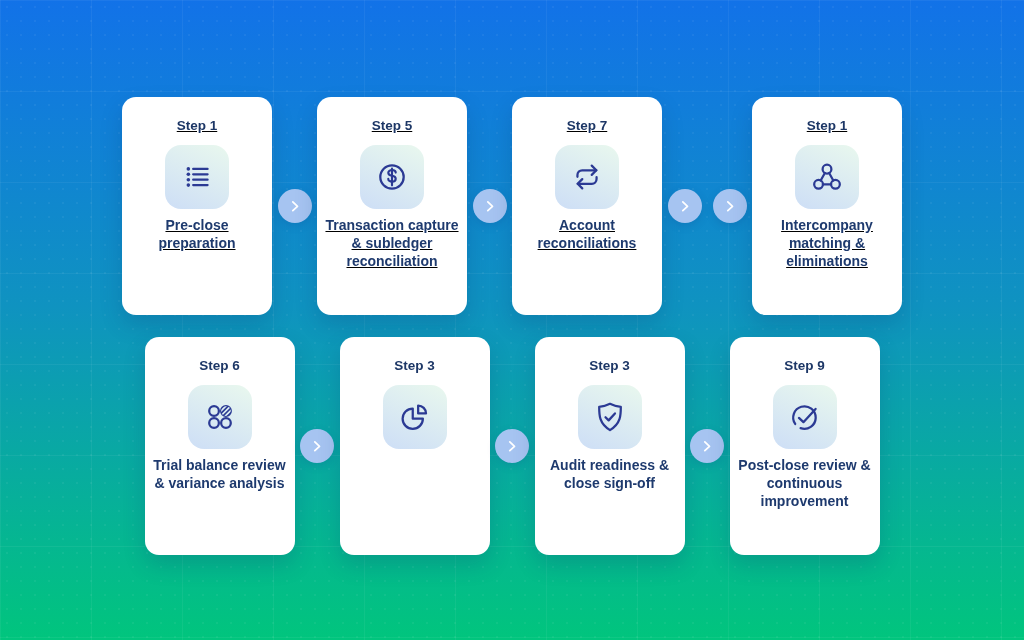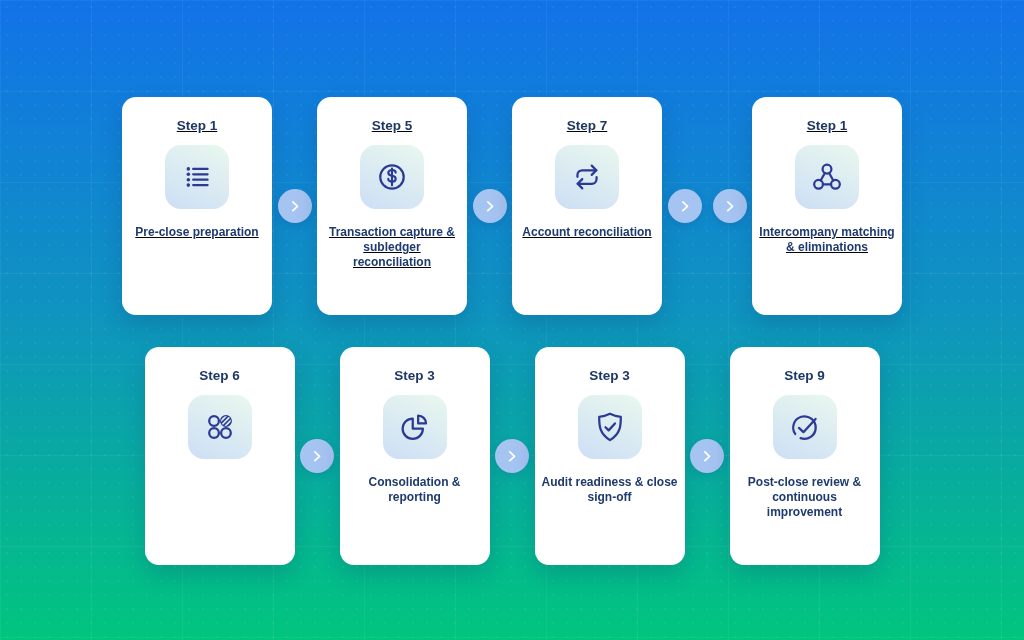--- a/index.html
+++ b/index.html
@@ -29,21 +29,21 @@
     text-align: center;
     color: #d6e5f9;
     font-size: 20px; font-weight: 700; letter-spacing: 0.3px;
   }
 
   .row {
     position: absolute; left: 0; right: 0;
     display: flex; justify-content: center; align-items: center;
   }
   .row1 { top: 97px; text-decoration: underline; }
-  .row2 { top: 347px; }
+  .row2 { top: 337px; }
 
   .card {
     width: 150px; height: 218px;
     background: #ffffff;
     border-radius: 14px;
     box-shadow: 0 10px 22px rgba(8, 52, 110, 0.20);
     display: flex; flex-direction: column; align-items: center;
     padding-top: 21px;
   }
   .step-label {
@@ -55,24 +55,24 @@
     border-radius: 16px;
     background: linear-gradient(205deg, #e9f8ee 0%, #cddef6 100%);
     display: flex; align-items: center; justify-content: center;
   }
   .icon {
     width: 36px; height: 36px;
     stroke: #2b3a94; fill: none;
     stroke-width: 2; stroke-linecap: round; stroke-linejoin: round;
   }
   .desc {
-    margin-top: 16px;
+    margin-top: 8px;
     max-width: 138px;
     text-align: center;
-    font-size: 12px; font-weight: 700; color: #1e3a6e;
+    font-size: 14px; font-weight: 700; color: #1e3a6e;
     line-height: 1.27;
   }
 
   .arrow-slot {
     width: 45px;
     display: flex; align-items: center; justify-content: center;
   }
   .arrow-circle {
     width: 34px; height: 34px; border-radius: 50%;
     background: #a6c4f1;
@@ -135,21 +135,21 @@
     <div class="card">
       <div class="step-label">Step 7</div>
       <div class="icon-tile">
         <svg class="icon" viewBox="0 0 32 32">
           <path d="M7.5 15.8 L7.5 14.2 C7.5 11.9 9.4 10 11.7 10 L24.3 10"></path>
           <path d="M20.2 5.9 L24.3 10 L20.2 14.1"></path>
           <path d="M24.5 16.2 L24.5 17.8 C24.5 20.1 22.6 22 20.3 22 L7.7 22"></path>
           <path d="M11.8 17.9 L7.7 22 L11.8 26.1"></path>
         </svg>
       </div>
-      <div class="desc">Account reconciliation</div>
+      <div class="desc">Account reconciliations</div>
     </div>
 
     <div class="arrow-slot">
       <div class="arrow-circle">
         <svg class="chev" viewBox="0 0 32 32">
           <polyline points="12.5,9.5 20,16.5 12.5,23.5"></polyline>
         </svg>
       </div>
     </div>
 
@@ -192,39 +192,39 @@
           </defs>
           <circle cx="10.7" cy="10.7" r="4.3"></circle>
           <circle cx="10.7" cy="21.3" r="4.3"></circle>
           <circle cx="21.3" cy="21.3" r="4.3"></circle>
           <circle cx="21.3" cy="10.7" r="4.3" fill="#2b3a94"></circle>
           <g clip-path="url(#hatchClip)" stroke="#ddeff2" stroke-width="1.5">
             <path d="M16.5 11 L22 5.5 M17.5 14.2 L25.2 6.5 M20.2 15.6 L26.2 9.6"></path>
           </g>
         </svg>
       </div>
+      <div class="desc">Trial balance review &amp; variance analysis</div>
     </div>
 
     <div class="arrow-slot">
       <div class="arrow-circle">
         <svg class="chev" viewBox="0 0 32 32">
           <polyline points="12.5,9.5 20,16.5 12.5,23.5"></polyline>
         </svg>
       </div>
     </div>
 
     <div class="card">
       <div class="step-label">Step 3</div>
       <div class="icon-tile">
         <svg class="icon" viewBox="0 0 32 32">
           <path d="M14 8.5 A9 9 0 1 0 23 17.5 L14 17.5 Z"></path>
           <path d="M18.8 12.8 L18.8 5.8 A7 7 0 0 1 25.8 12.8 Z"></path>
         </svg>
       </div>
-      <div class="desc">Consolidation &amp; reporting</div>
     </div>
 
     <div class="arrow-slot">
       <div class="arrow-circle">
         <svg class="chev" viewBox="0 0 32 32">
           <polyline points="12.5,9.5 20,16.5 12.5,23.5"></polyline>
         </svg>
       </div>
     </div>
 

